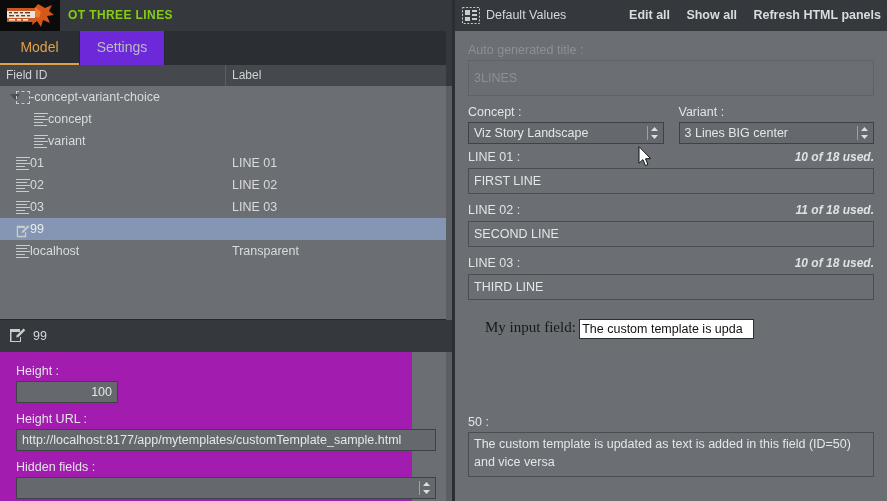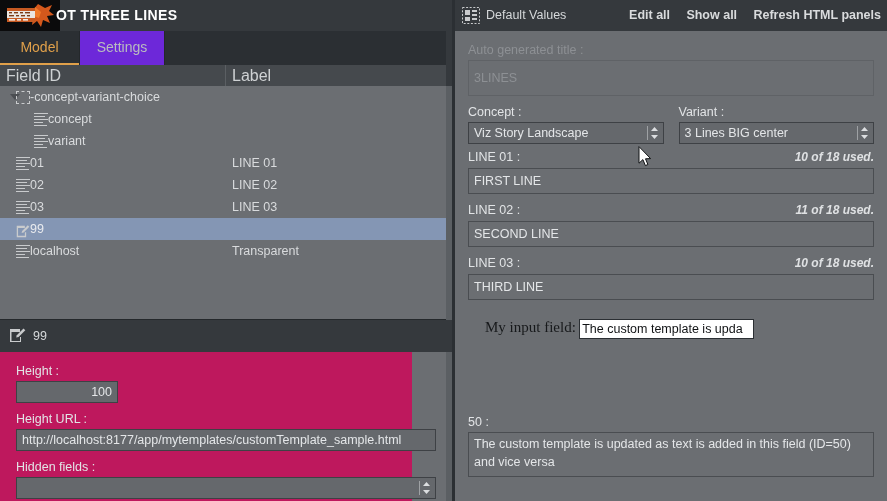--- a/index.html
+++ b/index.html
@@ -47,26 +47,26 @@
     background: #0b0b0c;
     overflow: hidden;
   }
   .logo-splat {
     position: absolute;
     left: 5px; top: 3px;
     width: 50px; height: 25px;
   }
   .doc-title {
     position: absolute;
-    left: 56px; top: 0;
+    left: 68px; top: 0;
     height: 31px;
     line-height: 31px;
-    font-size: 14px;
+    font-size: 12px;
     font-weight: bold;
-    color: #ffffff;
+    color: #84cc16;
     letter-spacing: .4px;
   }
 
   
   .tabbar {
     position: absolute;
     left: 0; top: 31px;
     width: 452px; height: 34px;
     background: #2b2f33;
     border-bottom: 1px solid #24282b;
@@ -98,21 +98,21 @@
   .colheader {
     position: absolute;
     left: 0; top: 65px;
     width: 452px; height: 21px;
     background: #45494d;
     border-bottom: 1px solid #303438;
   }
   .colheader .ch {
     position: absolute;
     top: 0; height: 21px; line-height: 21px;
-    font-size: 16px;
+    font-size: 12px;
     color: #cfd2d4;
   }
   .colheader .ch-fieldid { left: 6px; }
   .colheader .ch-label   { left: 232px; }
   .colheader .divider {
     position: absolute;
     left: 225px; top: 0;
     width: 1px; height: 21px;
     background: #5b5f63;
   }
@@ -198,21 +198,21 @@
     position: absolute;
     left: 33px; top: 0;
     height: 32px; line-height: 32px;
     font-size: 12.5px;
     color: #d5d8da;
   }
   .detail-body {
     position: absolute;
     left: 0; bottom: 0;
     width: 412px; height: 149px;
-    background: #be185d;
+    background: #a21caf;
     box-sizing: border-box;
     padding: 12px 16px 0 16px;
   }
   .fld-label {
     font-size: 12.5px;
     color: #e2e4e6;
     margin-bottom: 3px;
   }
   .ctl {
     box-sizing: border-box;

